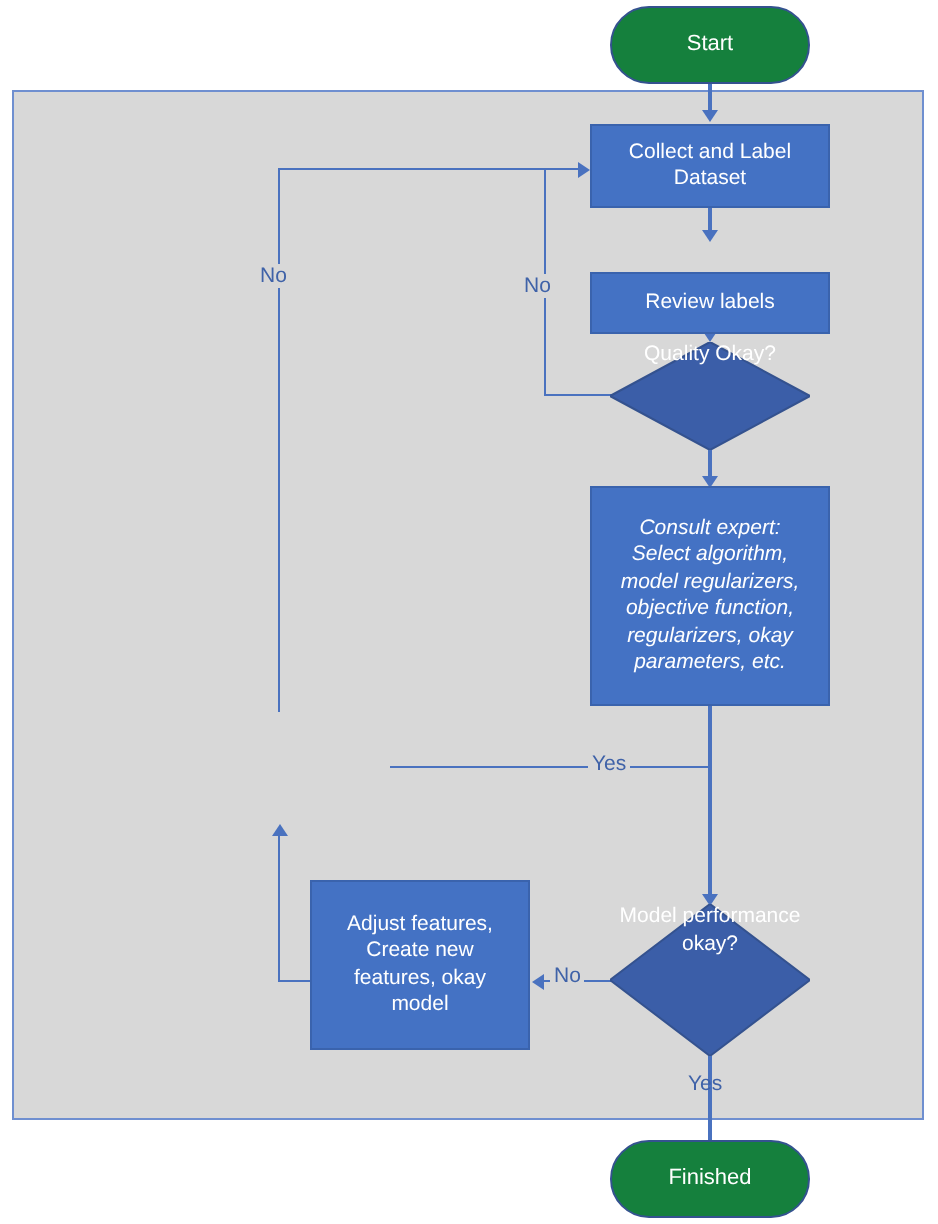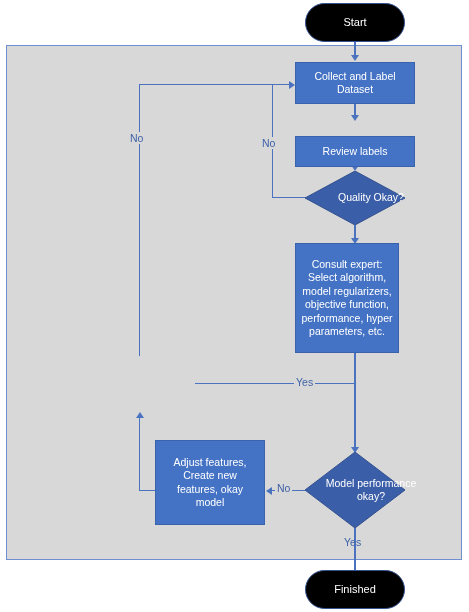--- a/index.html
+++ b/index.html
@@ -48,40 +48,40 @@
     color: #ffffff;
     font-size: 10.5px;
     line-height: 13.5px;
     z-index: 5;
   }
   .rect {
     background: #4472c4;
     border: 1px solid #3a63ad;
   }
   .terminator {
-    background: #000000;
+    background: #15803d;
     border: 1px solid #34528f;
     border-radius: 22px;
     font-size: 11px;
   }
   .diamond-wrap {
     position: absolute;
     z-index: 5;
   }
   .diamond-shape {
     position: absolute;
     left: 0; top: 0;
     width: 100%; height: 100%;
   }
   .diamond-label {
     position: absolute;
-    left: 16px; top: 0;
+    left: 0; top: 0;
     width: 100%; height: 100%;
     display: flex;
-    align-items: center;
+    align-items: flex-start;
     justify-content: center;
     text-align: center;
     color: #ffffff;
     font-size: 10.5px;
     line-height: 13.5px;
   }
   
   .conn {
     position: absolute;
     background: #4a72bf;
@@ -164,26 +164,26 @@
 
   <div class="conn h" style="left:272px; top:197px; width:34px;"></div>
   <div class="conn v" style="left:272px; top:84px; height:114px;"></div>
   <div class="conn h" style="left:272px; top:84px; width:18px;"></div>
   <div class="arrow arrow-right" style="left:289px; top:80.5px;"></div>
   <div class="edge-label" style="left:260px; top:137px;">No</div>
 
   <div class="conn v" style="left:354.3px; top:225px; height:16px;"></div>
   <div class="arrow arrow-down" style="left:350.5px; top:238px;"></div>
 
-  <div class="node rect" style="left:295px; top:243px; width:104px; height:110px; flex-direction:column; justify-content:center;">
+  <div class="node rect" style="left:295px; top:243px; width:120px; height:110px; flex-direction:column; justify-content:center;font-style:italic;">
     <span>Consult expert:</span>
     <span>Select algorithm,</span>
     <span>model regularizers,</span>
     <span>objective function,</span>
-    <span>performance, hyper</span>
+    <span>regularizers, okay</span>
     <span>parameters, etc.</span>
   </div>
 
   <div class="conn v" style="left:354.3px; top:353px; height:97px;"></div>
   <div class="arrow arrow-down" style="left:350.5px; top:447px;"></div>
 
 
   <div class="conn h" style="left:195px; top:383px; width:160px;"></div>
   <div class="edge-label" style="left:294px; top:376px;">Yes</div>
 

